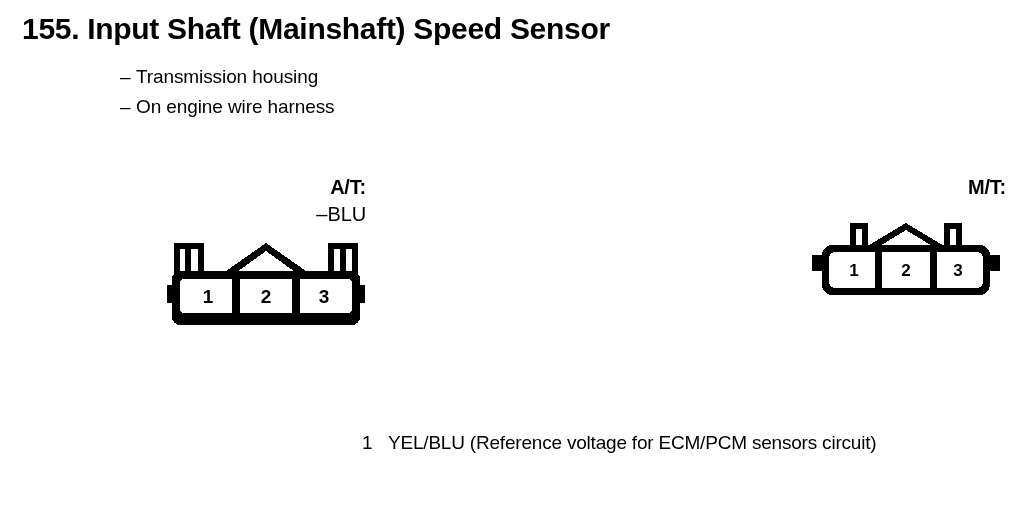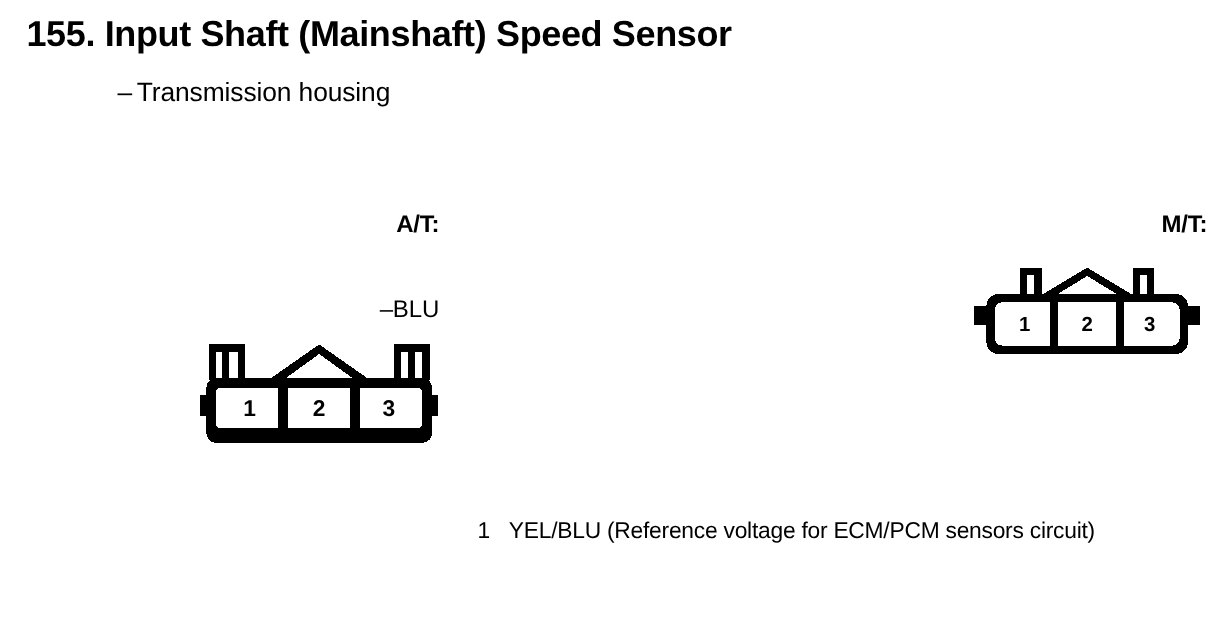--- a/index.html
+++ b/index.html
@@ -29,23 +29,23 @@
     left: 22px;
     top: 11px;
     font-size: 30px;
     font-weight: bold;
     letter-spacing: -0.3px;
     white-space: nowrap;
     line-height: 36px;
   }
   .sub-list {
     position: absolute;
-    left: 98px;
+    left: 120px;
     top: 62px;
-    font-size: 22px;
+    font-size: 19px;
     line-height: 30px;
     white-space: nowrap;
   }
   .sub-item {
     display: block;
     letter-spacing: -0.1px;
   }
   .dash {
     display: inline-block;
     width: 16px;
@@ -62,21 +62,20 @@
     letter-spacing: -0.2px;
     line-height: 24px;
     white-space: nowrap;
   }
   .conn-color {
     font-size: 20px;
     font-weight: normal;
     line-height: 30px;
     white-space: nowrap;
     letter-spacing: -0.1px;
-    margin-top: 44px;
   }
   .conn-color .dash {
     width: 15px;
   }
   .conn-art {
     margin-top: 8px;
   }
   .conn-art svg {
     display: block;
     shape-rendering: crispEdges;
@@ -100,36 +99,36 @@
     position: absolute;
     left: 362px;
     top: 428px;
     font-size: 19px;
     line-height: 29px;
     white-space: nowrap;
   }
   .legend-row {
     display: block;
     letter-spacing: -0.2px;
-    margin-left: 36px;
   }
   .legend-num {
     display: inline-block;
     width: 26px;
   }
 </style>
 </head>
 <body>
 
 <div class="page">
 
   <div class="title">155. Input Shaft (Mainshaft) Speed Sensor</div>
 
   <div class="sub-list">
     <span class="sub-item"><span class="dash">–</span><span>Transmission housing</span></span>
+    <span class="sub-item"><span class="dash">–</span><span>On engine wire harness</span></span>
   </div>
 
   <div class="conn-block" id="at-block">
     <div class="conn-label">A/T:</div>
     <div class="conn-color"><span class="dash">–</span><span>BLU</span></div>
 
     <div class="conn-art">
       <svg width="200" height="92" viewBox="0 0 200 92" role="img">
 
         <g>

